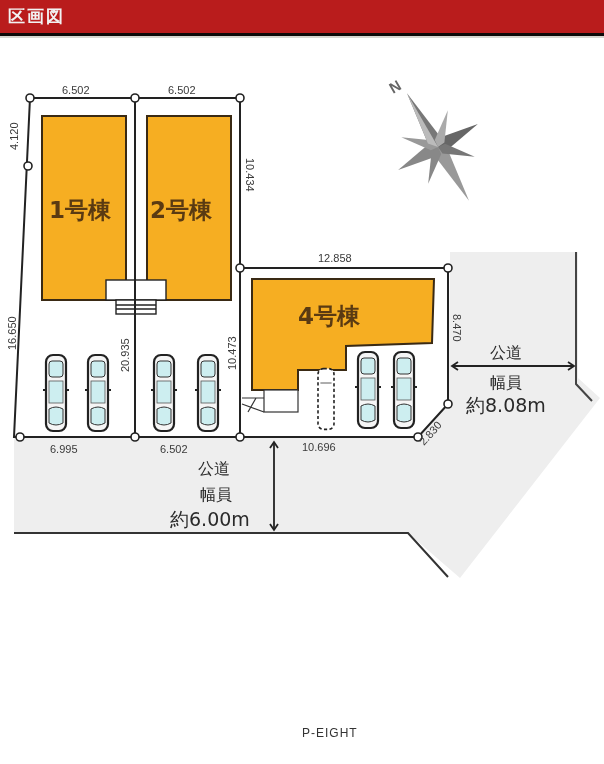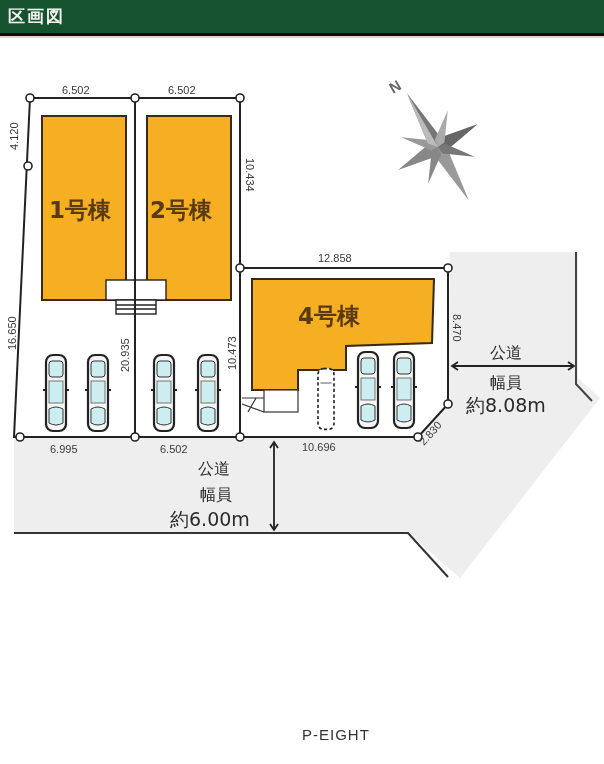--- a/index.html
+++ b/index.html
@@ -1,29 +1,29 @@
 <!DOCTYPE html>
 <html><head>
 <meta charset="utf-8">
 <style>
   html, body { margin: 0; padding: 0; background: #ffffff; }
   body { width: 604px; height: 764px; position: relative; overflow: hidden; font-family: "DejaVu Sans", sans-serif; }
-  .header { position: absolute; left: 0; top: 0; width: 604px; height: 33px; background: #14532d; border-bottom: 3px solid #0e0a09; }
+  .header { position: absolute; left: 0; top: 0; width: 604px; height: 33px; background: #b91c1c; border-bottom: 3px solid #0e0a09; }
   .header-underline { position: absolute; left: 0; top: 36px; width: 604px; height: 2px; background: #d8d6d0; }
   .header-title { position: absolute; left: 8px; top: 5px; color: #f2f2f2; font-family: "DejaVu Serif", serif; font-weight: bold; font-size: 17px; letter-spacing: 2px; }
   .plan { position: absolute; left: 0; top: 0; width: 604px; height: 764px; }
   .svg-text { font-family: "Liberation Sans", sans-serif; }
   .dim { font-size: 11px; fill: #3a3a3a; }
   .bldg-label { font-size: 23px; font-weight: bold; fill: #5a3a12; font-family: "DejaVu Sans", sans-serif; }
   .road-label { font-size: 16px; fill: #2a2a2a; font-family: "DejaVu Sans", sans-serif; }
   .road-label-big { font-size: 19px; fill: #2a2a2a; font-family: "DejaVu Sans", sans-serif; }
   .north-label { font-size: 15px; font-weight: bold; fill: #666; font-family: "Liberation Sans", sans-serif; }
   .logo-box { position: absolute; left: 290px; top: 664px; width: 304px; height: 90px; }
   .logo-main { position: absolute; left: 12px; top: 10px; font-family: "Liberation Sans", sans-serif; font-size: 37px; font-weight: bold; letter-spacing: 4px; color: #252525; white-space: nowrap; }
-  .logo-sub { position: absolute; left: 12px; top: 62px; font-family: "Liberation Sans", sans-serif; font-size: 15px; letter-spacing: 1px; color: #333; }
+  .logo-sub { position: absolute; left: 12px; top: 62px; font-family: "Liberation Sans", sans-serif; font-size: 12px; letter-spacing: 1px; color: #333; }
 </style>
 </head>
 <body>
 
 <div class="header">
   <span class="header-title">区画図</span>
 </div>
 <div class="header-underline"></div>
 
 <svg class="plan" width="604" height="764" viewBox="0 0 604 764" xmlns="http://www.w3.org/2000/svg">

